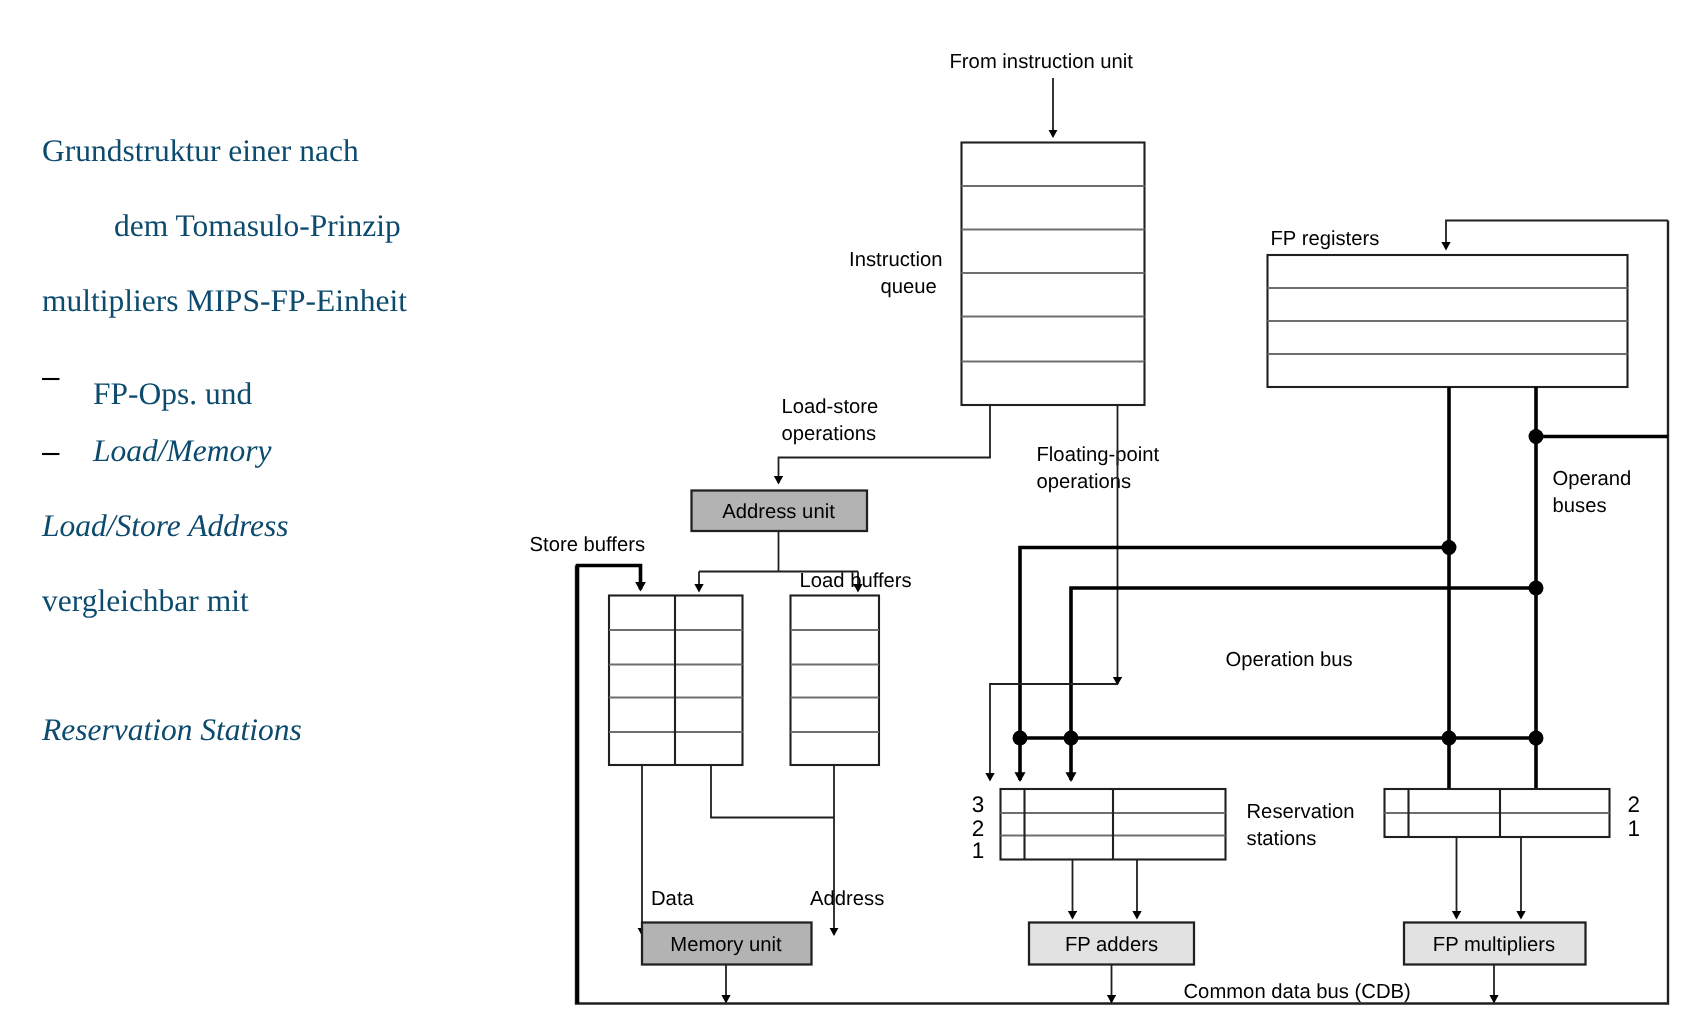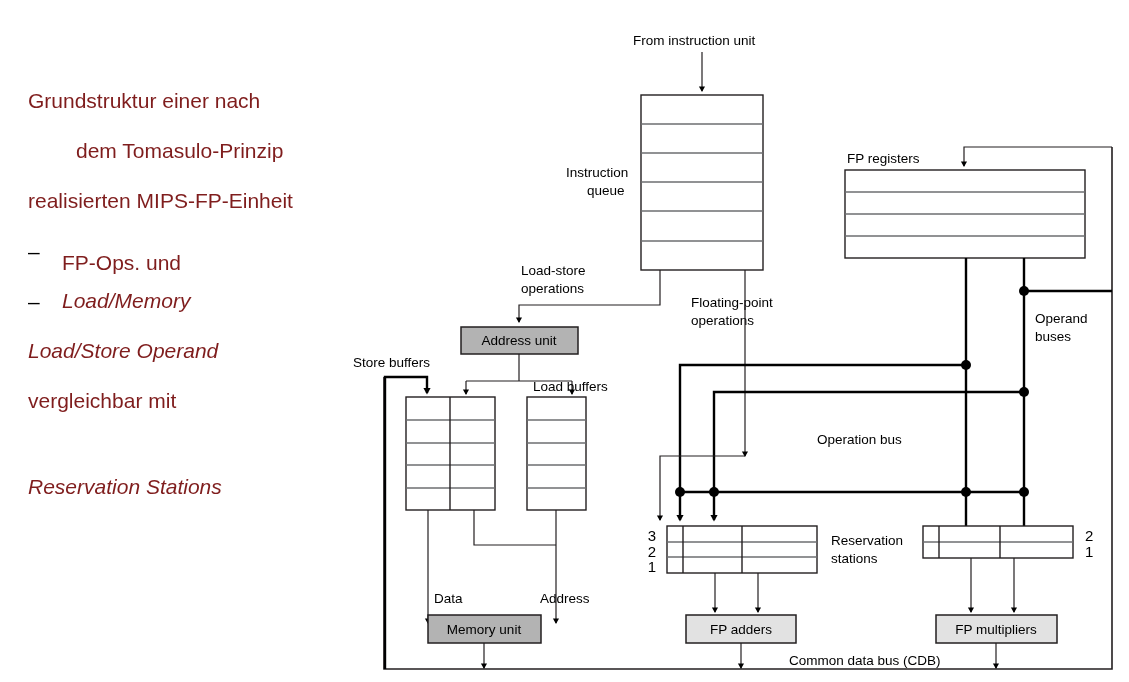--- a/index.html
+++ b/index.html
@@ -17,23 +17,23 @@
   }
   #diagram {
     position: absolute;
     left: 0;
     top: 0;
     width: 1129px;
     height: 682px;
   }
   .txt-left {
     position: absolute;
-    font-family: Liberation Sans, sans-serif;
+    font-family: Liberation Serif, serif;
     font-size: 21px;
-    color: #7f1d1d;
+    color: #0c4a6e;
     white-space: nowrap;
     line-height: 1;
   }
   .txt-left.ital { font-style: italic; }
   .bullet-dash {
     position: absolute;
     font-family: "Liberation Sans", sans-serif;
     font-size: 21px;
     color: #000000;
   }
@@ -56,29 +56,29 @@
 </head>
 <body>
 
 <div id="page">
 
   <div>
     <div class="txt-left" style="left:28px; top:90px;">Grundstruktur einer nach</div>
 
     <div class="txt-left" style="left:28px; top:140px;margin-left:48px;">dem Tomasulo-Prinzip</div>
 
-    <div class="txt-left" style="left:28px; top:190px;">realisierten MIPS-FP-Einheit</div>
+    <div class="txt-left" style="left:28px; top:190px;">multipliers MIPS-FP-Einheit</div>
 
     <div class="bullet-dash" style="left:28px; top:240px;">–</div>
     <div class="txt-left" style="left:62px; top:252px;">FP-Ops. und</div>
 
     <div class="bullet-dash" style="left:28px; top:290px;">–</div>
     <div class="txt-left ital" style="left:62px; top:290px;">Load/Memory</div>
 
-    <div class="txt-left ital" style="left:28px; top:340px;">Load/Store Operand</div>
+    <div class="txt-left ital" style="left:28px; top:340px;">Load/Store Address</div>
 
     <div class="txt-left" style="left:28px; top:390px;">vergleichbar mit</div>
 
     <div class="txt-left ital" style="left:28px; top:440px;margin-top:36px;">Reservation Stations</div>
   </div>
 
   <svg id="diagram" viewBox="0 0 1129 682">
 
     <defs>
       <marker id="arr" markerWidth="9" markerHeight="9" refX="4.6" refY="3.1" orient="auto" markerUnits="userSpaceOnUse">

